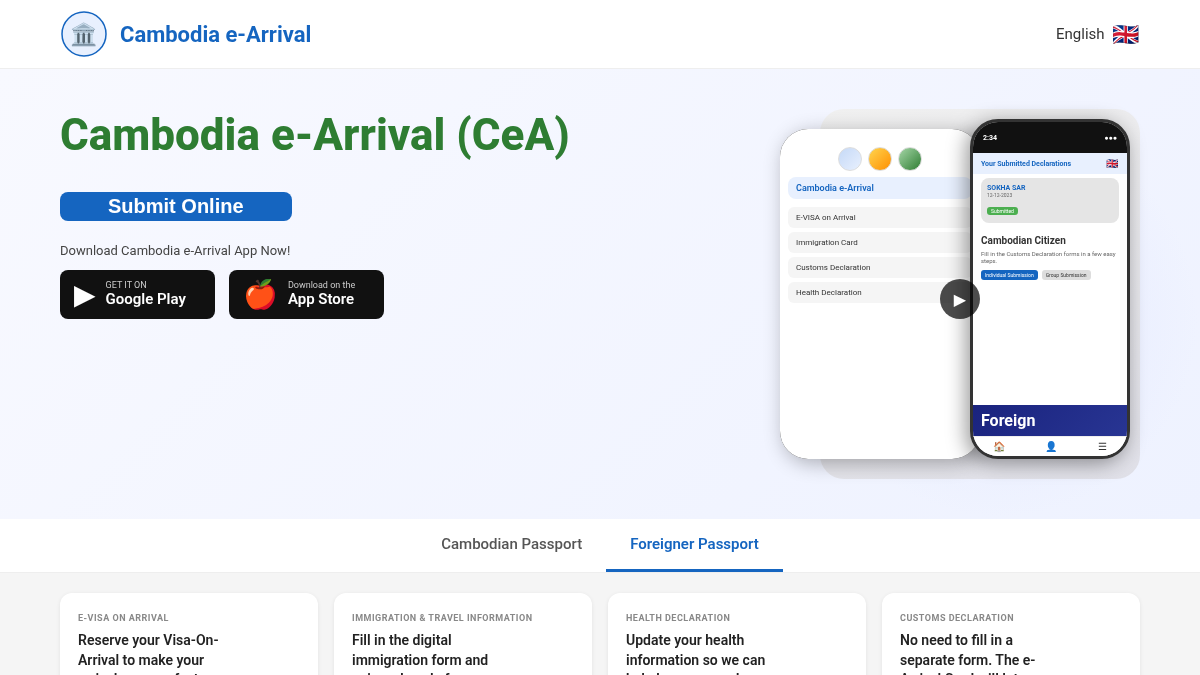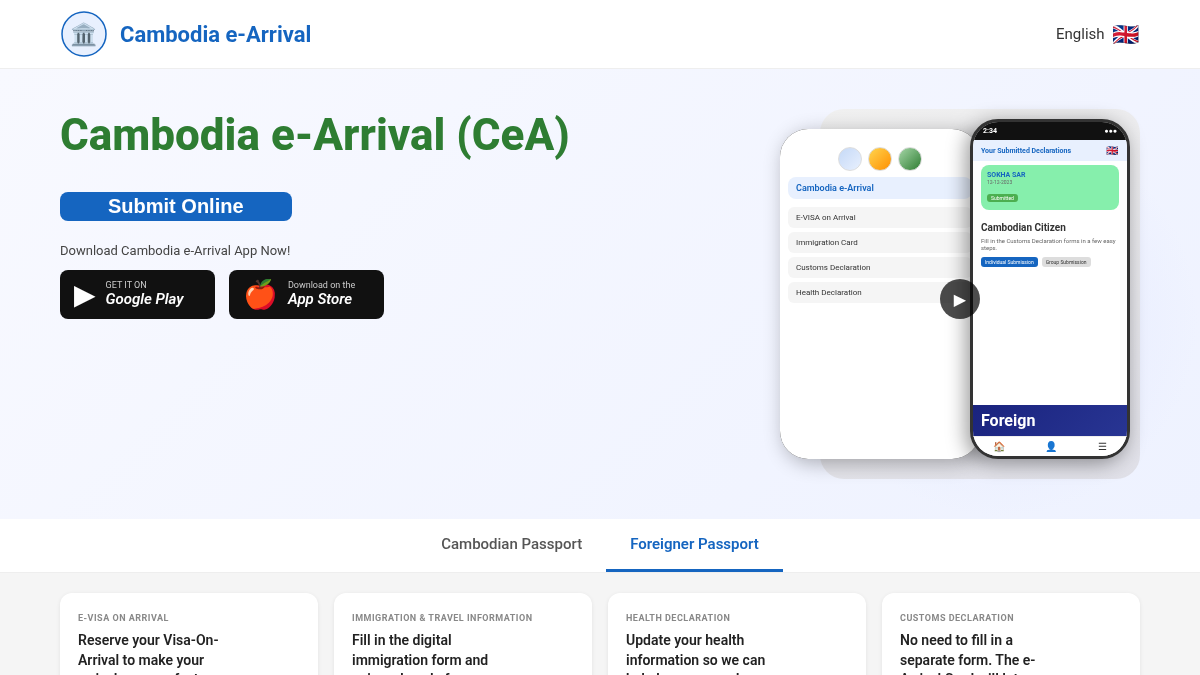--- a/index.html
+++ b/index.html
@@ -34,21 +34,21 @@
     }
     .download-label { font-size: 13px; color: #444; margin-bottom: 12px; }
     .app-badges { display: flex; gap: 14px; }
     .app-badge {
       background: #111; color: #fff; border-radius: 8px;
       padding: 8px 14px; display: flex; align-items: center; gap: 10px;
       cursor: pointer; min-width: 155px;
     }
     .badge-icon { font-size: 28px; }
     .badge-text-top { font-size: 9px; color: #ccc; line-height: 1; }
-    .badge-text-main { font-size: 15px; font-weight: 600; color: #fff; line-height: 1.2; font-style: italic; }
+    .badge-text-main { font-size: 15px; font-weight: 600; color: #fff; line-height: 1.2; }
 
     
     .hero-right {
       flex: 0 0 360px; position: relative; height: 380px;
     }
     .phone-mockup-container {
       position: relative; width: 360px; height: 380px;
     }
     .phone-bg {
       position: absolute; right: 0; top: 0;
@@ -80,23 +80,23 @@
       width: 160px; height: 340px;
       background: #111; border-radius: 28px;
       box-shadow: -4px 4px 20px rgba(0,0,0,0.4);
       overflow: hidden;
       border: 3px solid #333;
     }
     .phone-front-screen {
       width: 100%; height: 100%; background: #fff;
       display: flex; flex-direction: column;
     }
-    .phone-front-status { height: 18px; background: #111; display: flex; align-items: center; justify-content: space-between; padding: 0 10px; }
+    .phone-front-status { height: 31px; background: #111; display: flex; align-items: center; justify-content: space-between; padding: 0 10px; }
     .phone-front-status-time { color: #fff; font-size: 7px; font-weight: 700; }
-    .phone-card { background: #86efac; margin: 4px 8px; border-radius: 8px; padding: 6px; }
+    .phone-card { background: #e5e5e5; margin: 4px 8px; border-radius: 8px; padding: 6px; }
     .phone-card-name { font-size: 7px; font-weight: 700; color: #1565c0; }
     .phone-card-detail { font-size: 5px; color: #666; }
     .phone-submitted { background: #4caf50; color: #fff; font-size: 5px; padding: 1px 4px; border-radius: 3px; display: inline-block; margin-top: 2px; }
     .phone-citizen-section { padding: 8px; flex: 1; }
     .phone-citizen-title { font-size: 10px; font-weight: 700; color: #333; margin-bottom: 4px; }
     .phone-citizen-desc { font-size: 6px; color: #666; }
     .phone-citizen-buttons { display: flex; gap: 4px; margin-top: 6px; }
     .phone-citizen-btn { background: #1565c0; color: #fff; font-size: 5px; padding: 2px 4px; border-radius: 3px; }
     .phone-foreign-section { background: linear-gradient(135deg, #1a237e, #283593); padding: 6px 8px; }
     .phone-foreign-label { color: #fff; font-size: 16px; font-weight: 700; }

